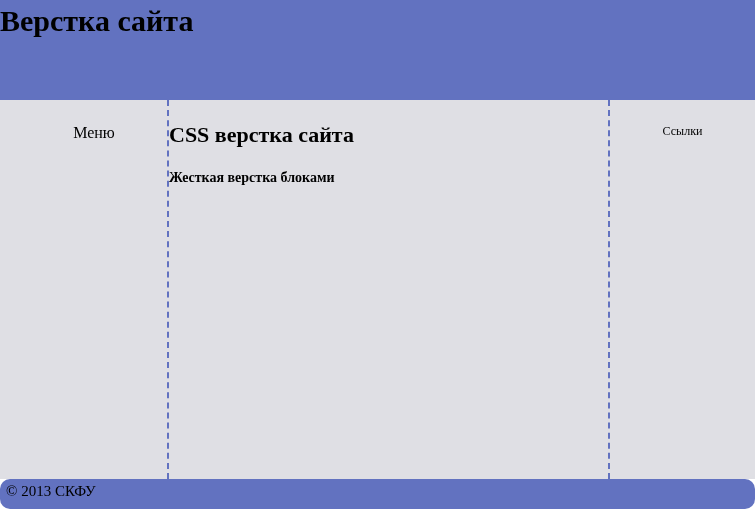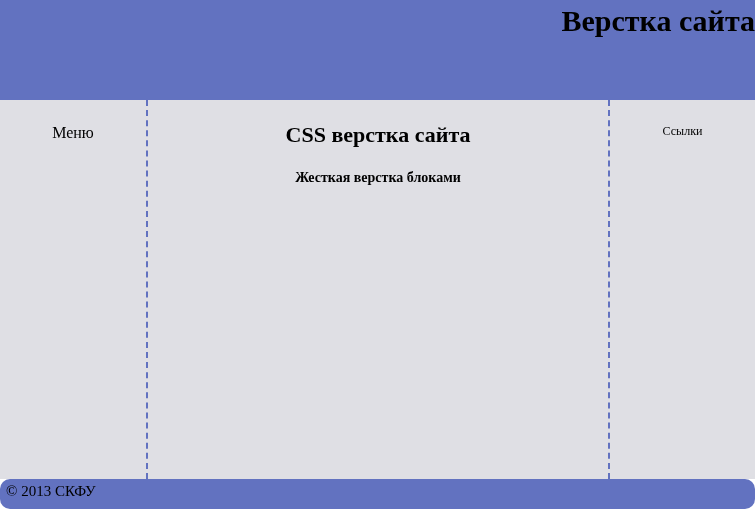--- a/index.html
+++ b/index.html
@@ -9,47 +9,47 @@
     }
     body {
       font-family: "Times New Roman", Times, serif;
       background: #ffffff;
       width: 755px;
       height: 509px;
     }
     .header {
       background: #6272c0;
       height: 100px;
-      text-align: right;
+      text-align: left;
       padding-top: 4px;
     }
     .header h1 {
       font-size: 30px;
       font-weight: bold;
       color: #000;
     }
     .content-area {
       display: flex;
       height: 379px;
       background: #dfdfe4;
     }
     .sidebar-left {
       width: 148px;
       text-align: center;
       border-right: 2px dashed #6272c0;
       padding-top: 24px;
+      margin-left: 21px;
     }
     .sidebar-left h3 {
       font-size: 16px;
       font-weight: normal;
       color: #000;
     }
     .main {
       flex: 1;
-      text-align: center;
       padding-top: 22px;
     }
     .main h2 {
       font-size: 22px;
       font-weight: bold;
       color: #000;
       margin-bottom: 22px;
     }
     .main h4 {
       font-size: 14px;

